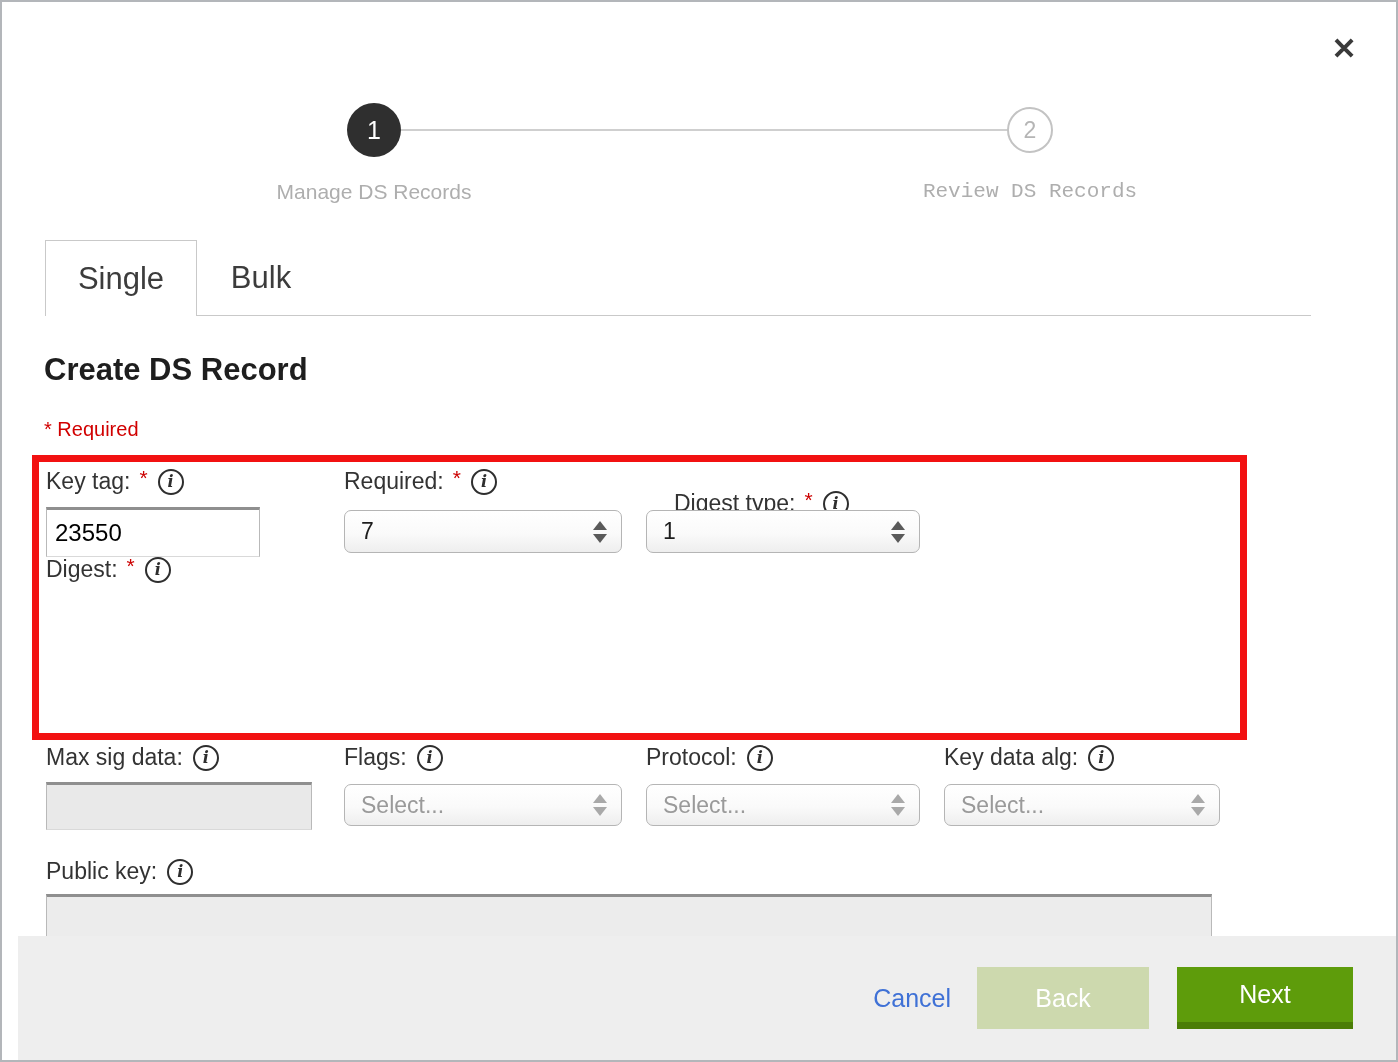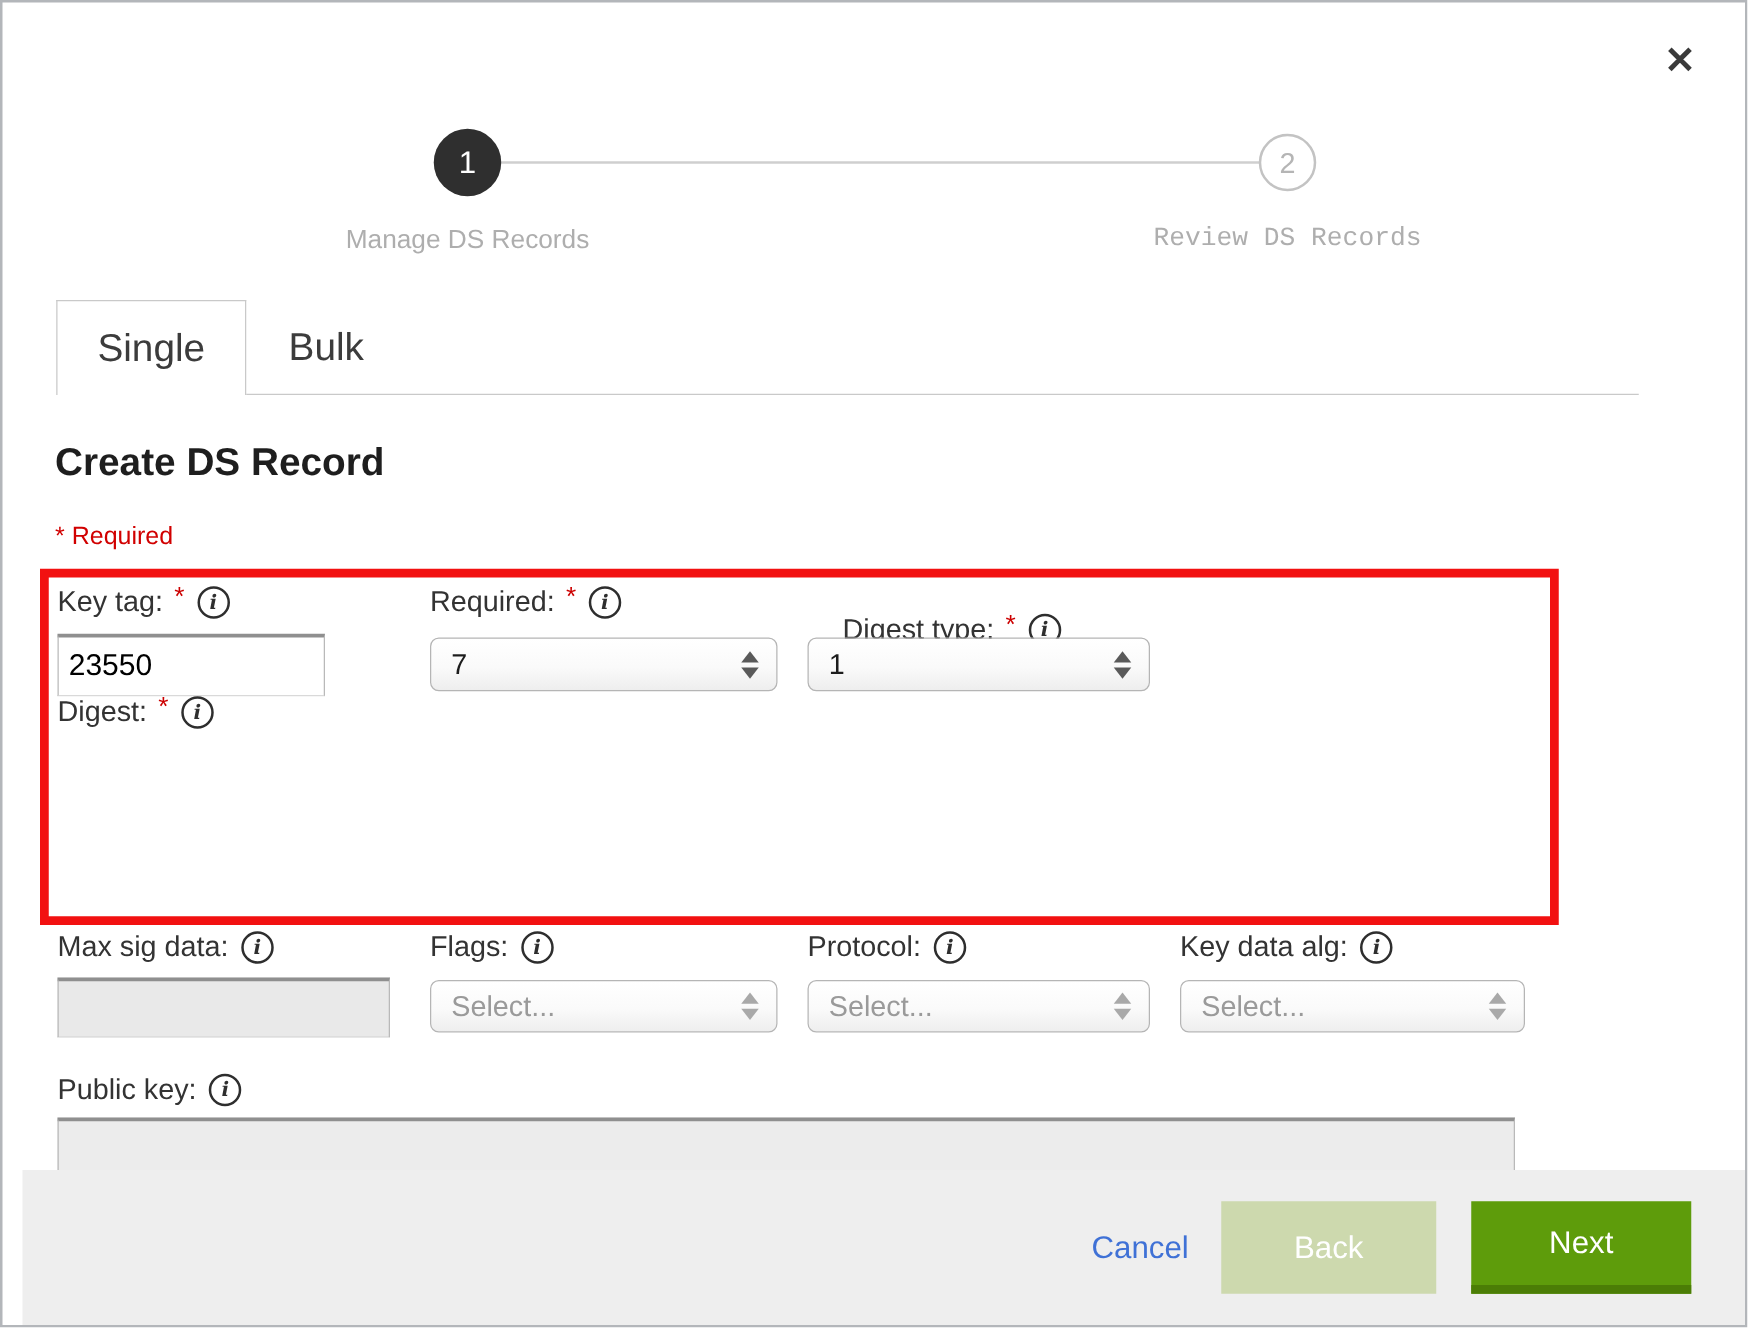--- a/index.html
+++ b/index.html
@@ -68,21 +68,21 @@
   .caret { display:inline-block; width:2px; height:26px; background:#000; vertical-align:-4px; }
   .resize-handle { position:absolute; right:3px; bottom:3px; width:20px; height:20px;
     background:repeating-linear-gradient(135deg, transparent 0 3px, #b9b9b9 3px 5px);
     clip-path:polygon(100% 0, 100% 100%, 0 100%); }
   .textarea-disabled { background:#ececec; }
 
   
   .footer { position:absolute; left:16px; right:0; bottom:0; height:124px; background:#eeeeee; z-index:6;
     display:flex; align-items:center; justify-content:flex-end; padding-right:43px; }
   .cancel-link { font-size:25px; color:#3f71d6; cursor:pointer; margin-right:26px; }
-  .btn { height:74px; display:flex; align-items:center; justify-content:center; font-size:25px; color:#ffffff; cursor:pointer; }
+  .btn { height:62px; display:flex; align-items:center; justify-content:center; font-size:25px; color:#ffffff; cursor:pointer; }
   .btn-back { width:172px; background:#cdd9ae; margin-right:28px; }
   .btn-next { width:176px; background:#5e9c0b; border-bottom:7px solid #4b7d06; }
 </style>
 </head>
 <body>
 
 <div class="modal">
 
   <div class="close-btn">✕</div>
 

